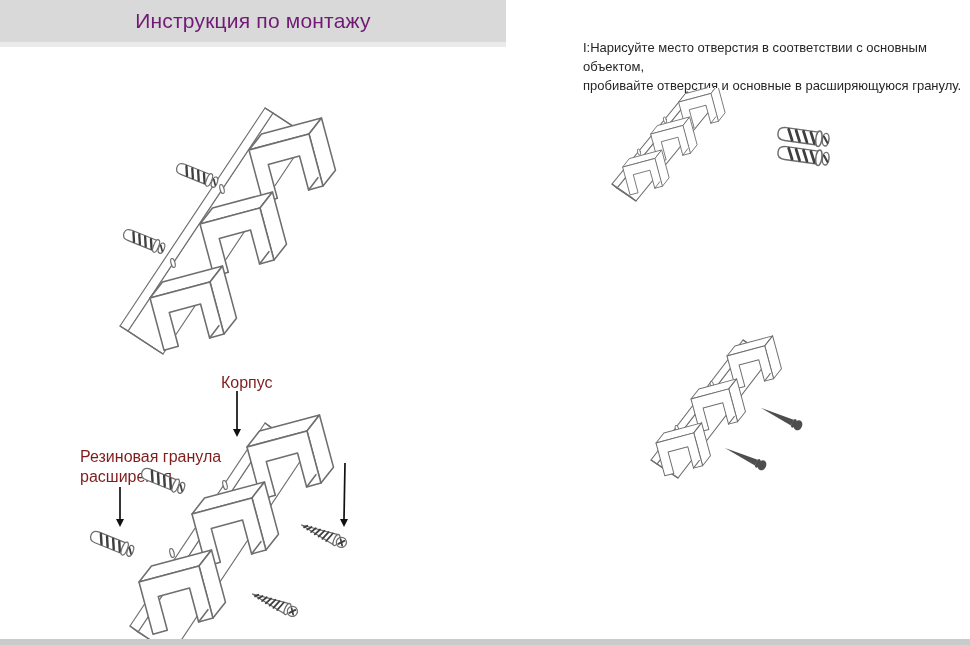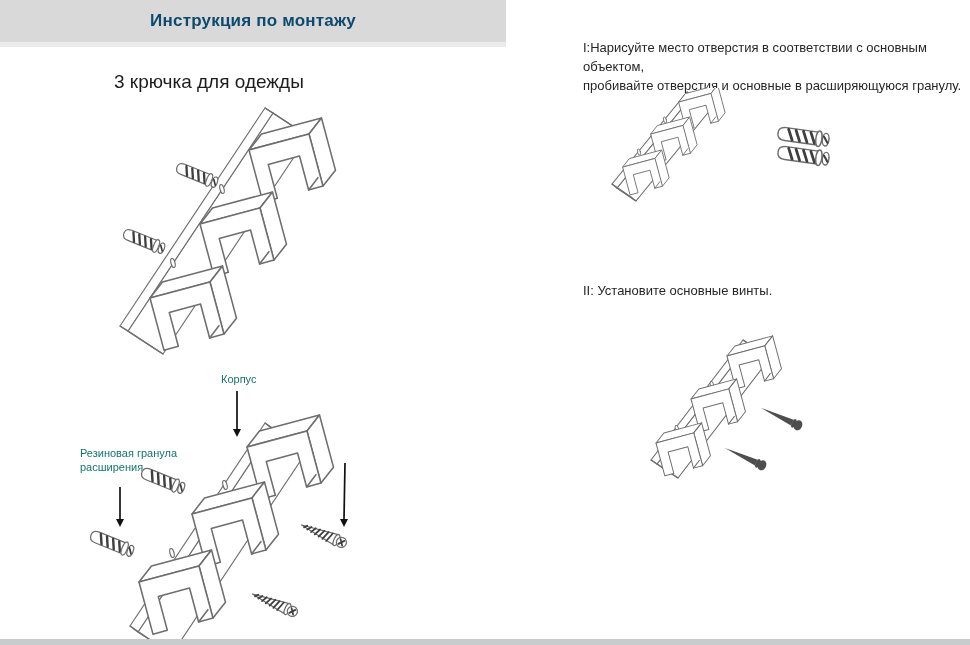--- a/index.html
+++ b/index.html
@@ -1,27 +1,27 @@
 <!DOCTYPE html>
 <html><head>
 <meta charset="utf-8">
 <style>
   html,body{margin:0;padding:0;background:#fff;}
   .page{position:relative;width:970px;height:645px;background:#ffffff;overflow:hidden;
         font-family:"Liberation Sans",sans-serif;color:#1f1f1f;}
   .header-bar{position:absolute;left:0;top:0;width:506px;height:42px;background:#d9d9d9;
         display:flex;align-items:center;justify-content:center;}
-  .header-title{font-size:17px;letter-spacing:.2px;color:#0c4a6e;font-weight:bold;}
+  .header-title{font-size:21px;letter-spacing:.2px;color:#701a75;}
   .header-edge{position:absolute;left:0;top:42px;width:506px;height:5px;background:#ebebeb;}
   .subtitle{position:absolute;left:114px;top:71px;font-size:19px;color:#1c1c1c;}
   .diag{position:absolute;}
   .step-text{position:absolute;font-size:13px;line-height:1.45;color:#262626;}
   .step1{left:583px;top:39px;width:398px;}
   .step2{left:583px;top:282px;}
-  .plabel{position:absolute;font-size:11px;line-height:1.26;color:#0f766e;}
+  .plabel{position:absolute;font-size:16px;line-height:1.26;color:#7f1d1d;}
   .lab-body{left:221px;top:373px;}
   .lab-base{left:333px;top:423px;width:112px;}
   .lab-gran{left:46px;top:447px;width:146px;margin-left:34px;}
   .bottom-strip{position:absolute;left:0;top:639px;width:970px;height:6px;background:#c9cccc;}
   
   .ln{stroke:#6e6e6e;stroke-width:1.15;fill:none;stroke-linejoin:round;stroke-linecap:round;}
   .w{fill:#ffffff;}
   .dk{stroke:#3f3f3f;stroke-width:2.2;stroke-linecap:round;fill:none;}
   .dk2{stroke:#3f3f3f;stroke-width:1.6;stroke-linecap:round;fill:none;}
   .solid{fill:#4e4e4e;stroke:none;}
@@ -71,21 +71,20 @@
         <ellipse class="solid" cx="35.5" cy="0" rx="3.6" ry="4.6"></ellipse>
       </g>
       <ellipse id="hole" class="ln w" rx="2" ry="4.6"></ellipse>
     </defs>
   </svg>
 
   <div class="header-bar">
     <div class="header-title">Инструкция по монтажу</div>
   </div>
   <div class="header-edge"></div>
-  <div class="subtitle">3 крючка для одежды</div>
 
   <svg class="diag" style="left:70px;top:103px" width="285" height="264" viewBox="0 0 285 264">
     <polygon class="ln w" points="203,10 238,33 93,251 58,228"></polygon>
     <polygon class="ln w" points="195,5 203,10 58,228 50,223"></polygon>
     <polygon class="ln w" points="195,5 203,10 238,33 230,28"></polygon>
     <polygon class="ln w" points="50,223 58,228 93,251 85,246"></polygon>
     <use href="#hole" transform="translate(152,86) rotate(-15)"></use>
     <use href="#hole" transform="translate(103,160) rotate(-15)"></use>
     <use href="#hook" transform="translate(179,47) rotate(-15) scale(1.35)"></use>
     <use href="#hook" transform="translate(130,121) rotate(-15) scale(1.35)"></use>
@@ -133,21 +132,20 @@
     <polygon class="ln w" points="17,96 22,100 41,113 36,109"></polygon>
     <use href="#hole" transform="translate(70,32) rotate(-15) scale(0.7)"></use>
     <use href="#hole" transform="translate(44,64) rotate(-15) scale(0.7)"></use>
     <use href="#hook" transform="translate(84,14) rotate(-15) scale(0.72)"></use>
     <use href="#hook" transform="translate(56,46) rotate(-15) scale(0.72)"></use>
     <use href="#hook" transform="translate(28,79) rotate(-15) scale(0.72)"></use>
     <use href="#anchor" transform="translate(183,45) rotate(8) scale(1.25)"></use>
     <use href="#anchor" transform="translate(183,64) rotate(8) scale(1.25)"></use>
   </svg>
 
-  <div class="step-text step2">II: Установите основные винты.</div>
 
   <svg class="diag" style="left:615px;top:332px" width="245" height="188" viewBox="0 0 245 188">
     <polygon class="ln w" points="134,12 155,26 63,146 42,132"></polygon>
     <polygon class="ln w" points="128,8 134,12 42,132 36,128"></polygon>
     <polygon class="ln w" points="128,8 134,12 155,26 149,22"></polygon>
     <polygon class="ln w" points="36,128 42,132 63,146 57,142"></polygon>
     <use href="#hole" transform="translate(97,53) rotate(-15) scale(0.8)"></use>
     <use href="#hole" transform="translate(62,97) rotate(-15) scale(0.8)"></use>
     <use href="#hook" transform="translate(112,24) rotate(-15) scale(0.85)"></use>
     <use href="#hook" transform="translate(76,67) rotate(-15) scale(0.85)"></use>

